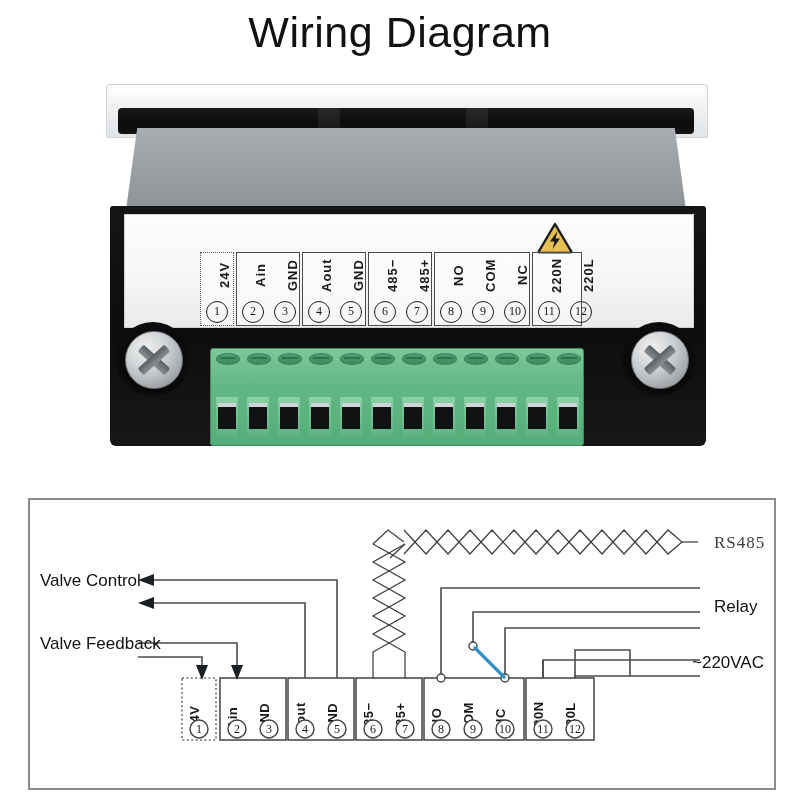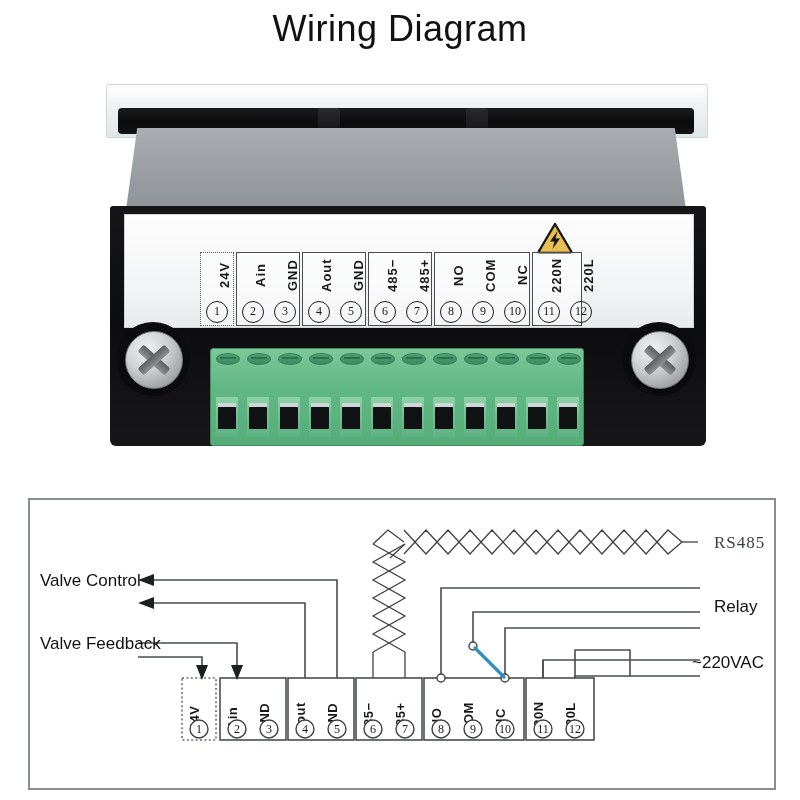--- a/index.html
+++ b/index.html
@@ -2,21 +2,21 @@
 <html><head>
 <meta charset="utf-8">
 <style>
   html,body{margin:0;padding:0;background:#ffffff;}
   body{width:800px;height:800px;position:relative;overflow:hidden;
        font-family:"Liberation Sans",sans-serif;color:#111;}
 
   
   #title{
     position:absolute;left:0;top:8px;width:800px;text-align:center;
-    font-size:36px;font-weight:400;letter-spacing:.5px;color:#111;
+    font-size:43px;font-weight:400;letter-spacing:.5px;color:#111;
   }
 
   
   #photo{position:absolute;left:100px;top:80px;width:620px;height:400px;}
 
   
   .cover-clear{
     position:absolute;left:6px;top:4px;width:600px;height:52px;
     background:linear-gradient(180deg,#fbfbfb 0%,#eceef0 55%,#e2e5e8 100%);
     border:1px solid #d2d6da;border-radius:3px 3px 1px 1px;

